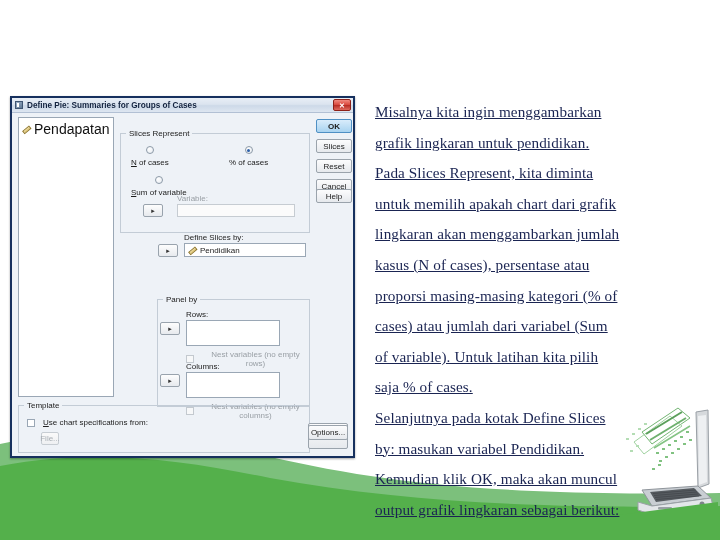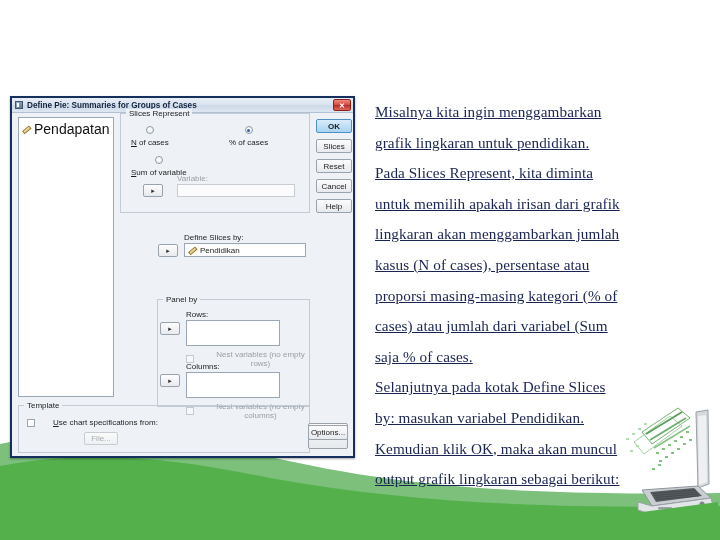--- a/index.html
+++ b/index.html
@@ -73,21 +73,21 @@
     border:1px solid #8d7428;box-sizing:border-box;
   }
 
   .group{
     position:absolute;border:1px solid #c3ccd6;background:transparent;
   }
   .group > .legend{
     position:absolute;top:-5px;left:5px;background:#eef2f7;padding:0 3px;font-size:8px;color:#222;
   }
 
-  #grp-slices{left:108px;top:0;width:188px;height:98px;}
+  #grp-slices{left:108px;top:20px;width:188px;height:98px;}
   #grp-panel{left:145px;top:186px;width:151px;height:106px;}
   #grp-template{left:6px;top:292px;width:290px;height:46px;}
 
   .radio-row{position:absolute;display:flex;align-items:center;gap:4px;font-size:8px;flex-direction:column;}
   .radio{
     width:8px;height:8px;border-radius:50%;box-sizing:border-box;
     border:1px solid #8d9aa8;background:radial-gradient(circle at 35% 32%,#ffffff,#e6ebf1);
     flex:0 0 auto;position:relative;
   }
   .radio.on::after{
@@ -106,21 +106,21 @@
   .txtbox.filled{display:flex;align-items:center;gap:3px;padding-left:3px;font-size:8px;}
 
   .arrowbtn{
     position:absolute;width:20px;height:13px;box-sizing:border-box;
     background:linear-gradient(to bottom,#fdfdfd,#e7eaee);
     border:1px solid #99a3ad;border-radius:2px;
     display:flex;align-items:center;justify-content:center;
     font-size:7px;color:#333;
   }
 
-  .chk-row{position:absolute;display:flex;align-items:center;gap:18px;font-size:8px;}
+  .chk-row{position:absolute;display:flex;align-items:center;gap:8px;font-size:8px;}
   .chk{
     width:8px;height:8px;box-sizing:border-box;flex:0 0 auto;
     border:1px solid #9aa7b5;background:#fff;
   }
   .chk.dim{border-color:#c3c9cf;background:#f7f8f9;}
 
   .btn{
     position:absolute;box-sizing:border-box;
     background:linear-gradient(to bottom,#fcfcfd,#e6e9ed);
     border:1px solid #9aa3ac;border-radius:2px;
@@ -193,25 +193,26 @@
     <rect x="46" y="109" width="14" height="2.5" rx="1" fill="#9aa0a6"></rect>
     <circle cx="90" cy="106" r="2.5" fill="#7d838a"></circle>
   </g>
   <path d="M0,118 L106,104 L106,124 L0,124 Z" fill="#54b04b"></path>
 </svg>
 
 <div id="narration">
   <p>Misalnya kita ingin menggambarkan</p>
   <p>grafik lingkaran untuk pendidikan.</p>
   <p>Pada Slices Represent, kita diminta</p>
-  <p>untuk memilih apakah irisan dari grafik</p>
+  <p>untuk memilih apakah chart dari grafik</p>
   <p>lingkaran akan menggambarkan jumlah</p>
   <p>kasus (N of cases), persentase atau</p>
   <p>proporsi masing-masing kategori (% of</p>
   <p>cases) atau jumlah dari variabel (Sum</p>
+  <p>of variable). Untuk latihan kita pilih</p>
   <p>saja % of cases.</p>
   <p>Selanjutnya pada kotak Define Slices</p>
   <p>by: masukan variabel Pendidikan.</p>
   <p>Kemudian klik OK, maka akan muncul</p>
   <p>output grafik lingkaran sebagai berikut:</p>
 </div>
 
 <div id="spss-dialog">
 
   <div class="titlebar">
@@ -286,28 +287,28 @@
     </div>
 
     <div class="group" id="grp-template">
       <span class="legend">Template</span>
       <div class="chk-row" style="left:8px;top:12px;">
         <span class="chk"></span>
         <span class="lbl" style="position:static;">
           <span class="u">U</span><span>se chart specifications from:</span><span></span>
         </span>
       </div>
-      <div class="btn dim" style="left:22px;top:26px;width:34px;height:13px;margin-left:43px;">File...</div>
+      <div class="btn dim" style="left:22px;top:26px;width:18px;height:13px;">File...</div>
     </div>
 
     <div class="side-btns">
       <div class="btn primary" style="top:6px;">OK</div>
       <div class="btn" style="top:26px;">Slices</div>
       <div class="btn" style="top:46px;">Reset</div>
       <div class="btn" style="top:66px;">Cancel</div>
-      <div class="btn" style="top:86px;">Help</div>
+      <div class="btn" style="top:76px;">Help</div>
     </div>
 
     <div class="btn" style="left:296px;top:290px;width:40px;height:26px;margin-top:20px;">Titles...</div>
     <div class="btn" style="left:296px;top:312px;width:40px;height:15px;">Options...</div>
 
   </div>
 </div>
 
 </body></html>

